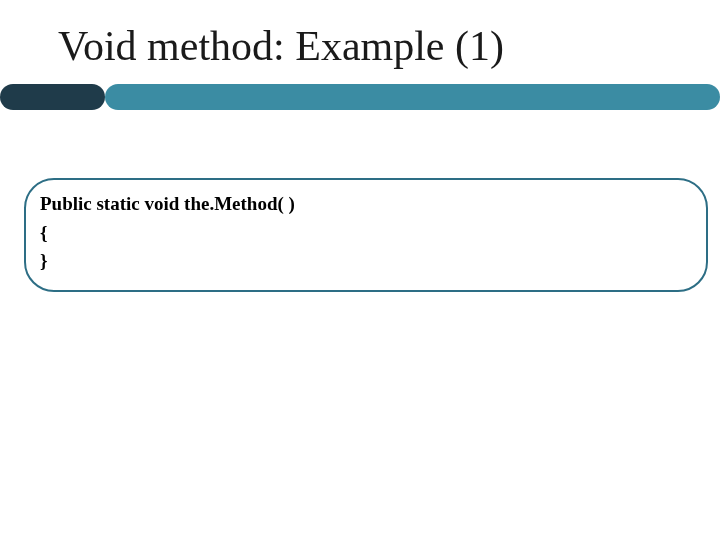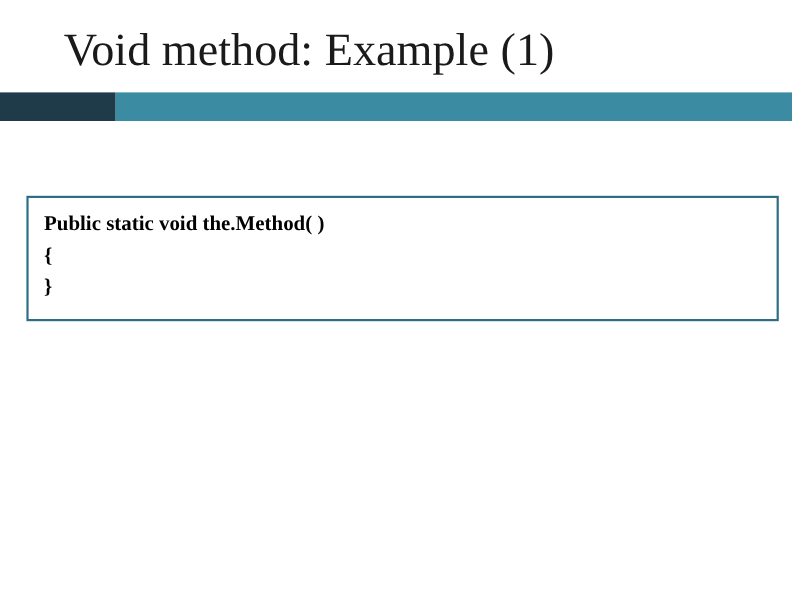--- a/index.html
+++ b/index.html
@@ -1,15 +1,15 @@
 <!DOCTYPE html>
 <html><head>
 <meta charset="utf-8">
 <style>
-  * { margin: 0; padding: 0; box-sizing: border-box; }
+  * { margin: 0; padding: 0; box-sizing: border-box; border-radius: 30px; }
   body {
     width: 720px;
     height: 540px;
     background: #ffffff;
     font-family: "Times New Roman", Times, serif;
     position: relative;
     overflow: hidden;
   }
   .title {
     font-size: 42px;

